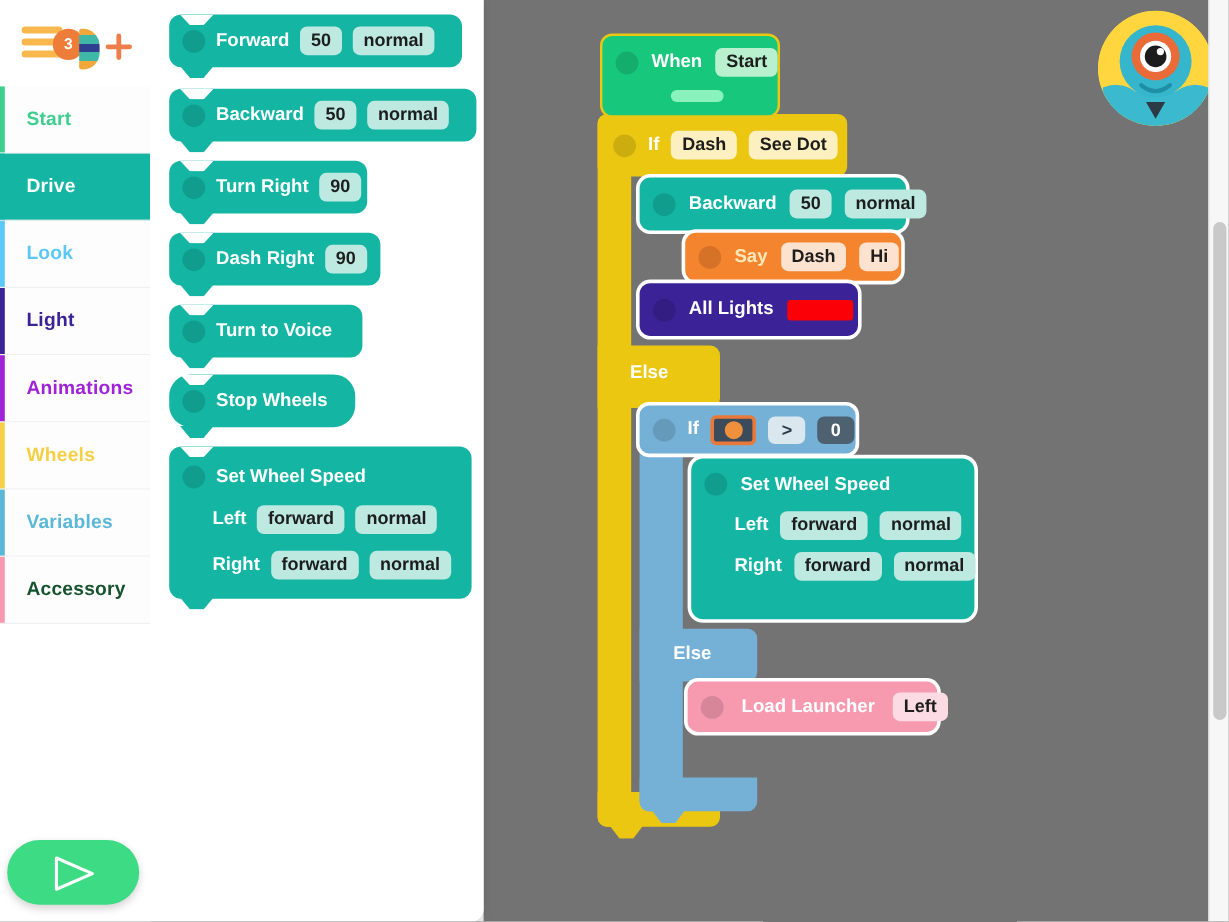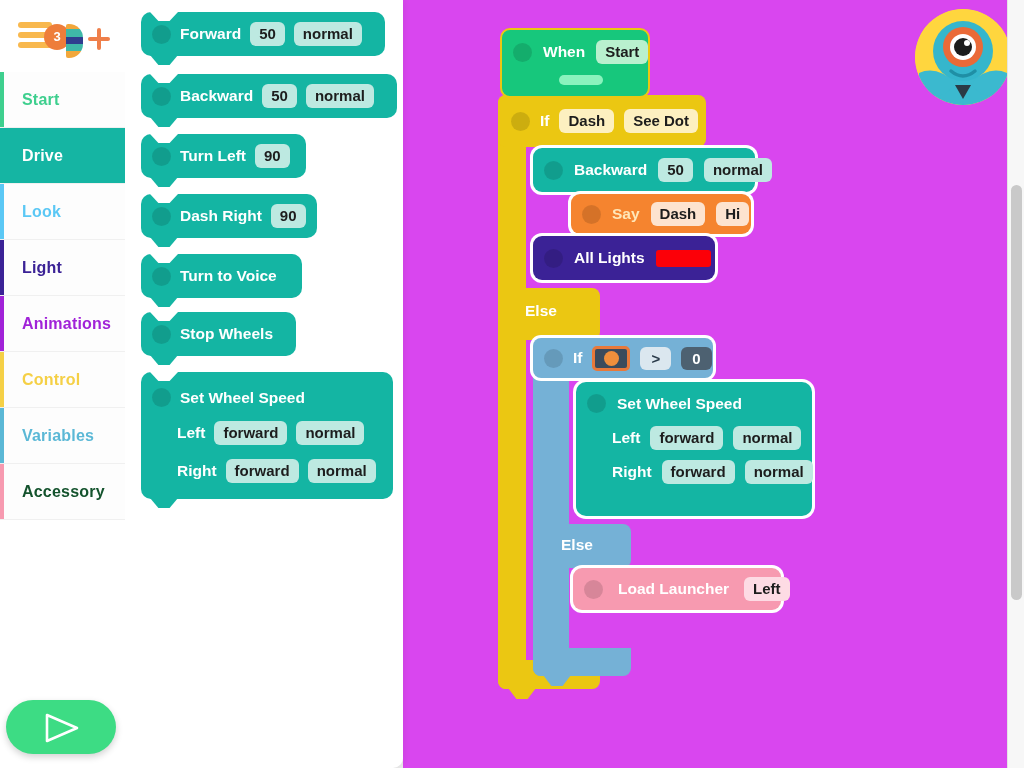--- a/index.html
+++ b/index.html
@@ -88,21 +88,21 @@
     position:absolute; left:125px; top:0; width:278px; height:768px;
     background:#ffffff;
     border-radius:0 0 10px 0;
     box-shadow:2px 0 6px rgba(0,0,0,.06);
     overflow:hidden; z-index:4;
   }
 
   
   #canvas{
     position:absolute; left:403px; top:0; right:0; bottom:0;
-    background:#d946ef; overflow:hidden;
+    background:#737373; overflow:hidden;
   }
 
   
   .blk{
     position:absolute;
     border-radius:9px;
     color:#ffffff;
     font-size:15.5px;
     font-weight:bold;
     display:flex; align-items:center;
@@ -233,21 +233,21 @@
       <div class="cat">
         <span class="edge" style="background:#3b2296"></span>
         <span class="lab" style="color:#3b2296">Light</span>
       </div>
       <div class="cat">
         <span class="edge" style="background:#a123d8"></span>
         <span class="lab" style="color:#a123d8">Animations</span>
       </div>
       <div class="cat">
         <span class="edge" style="background:#f5d046"></span>
-        <span class="lab" style="color:#f5d046">Control</span>
+        <span class="lab" style="color:#f5d046">Wheels</span>
       </div>
       <div class="cat">
         <span class="edge" style="background:#5bb8d6"></span>
         <span class="lab" style="color:#5bb8d6">Variables</span>
       </div>
       <div class="cat">
         <span class="edge" style="background:#f79ab0"></span>
         <span class="lab" style="color:#14532d">Accessory</span>
       </div>
     </div>
@@ -277,21 +277,21 @@
         <span>Backward</span>
         <span class="pill lt">50</span>
         <span class="pill lt">normal</span>
       </div>
       <div class="tab"></div>
     </div>
     <div class="pblk" style="top: 134px; width: 165px;">
       <div class="tabtop"></div>
       <div class="row" style="padding:0 0 0 11px;height:44px;">
         <div class="knob" style="width:19px;height:19px;border-radius:50%;background:rgba(0,0,0,.13);"></div>
-        <span>Turn Left</span>
+        <span>Turn Right</span>
         <span class="pill lt">90</span>
       </div>
       <div class="tab"></div>
     </div>
     <div class="pblk" style="top: 194px; width: 176px;">
       <div class="tabtop"></div>
       <div class="row" style="padding:0 0 0 11px;height:44px;">
         <div class="knob" style="width:19px;height:19px;border-radius:50%;background:rgba(0,0,0,.13);"></div>
         <span>Dash Right</span>
         <span class="pill lt">90</span>
@@ -299,21 +299,21 @@
       <div class="tab"></div>
     </div>
     <div class="pblk" style="top: 254px; width: 161px;">
       <div class="tabtop"></div>
       <div class="row" style="padding:0 0 0 11px;height:44px;">
         <div class="knob" style="width:19px;height:19px;border-radius:50%;background:rgba(0,0,0,.13);"></div>
         <span>Turn to Voice</span>
       </div>
       <div class="tab"></div>
     </div>
-    <div class="pblk" style="top: 312px; width: 155px;">
+    <div class="pblk" style="top: 312px; width: 155px; border-radius: 18px;">
       <div class="tabtop"></div>
       <div class="row" style="padding:0 0 0 11px;height:44px;">
         <div class="knob" style="width:19px;height:19px;border-radius:50%;background:rgba(0,0,0,.13);"></div>
         <span>Stop Wheels</span>
       </div>
       <div class="tab"></div>
     </div>
     <div class="pblk" style="top: 372px; width: 252px;">
       <div class="tabtop"></div>
       <div class="row" style="padding:16px 0 0 11px;height:auto;">

